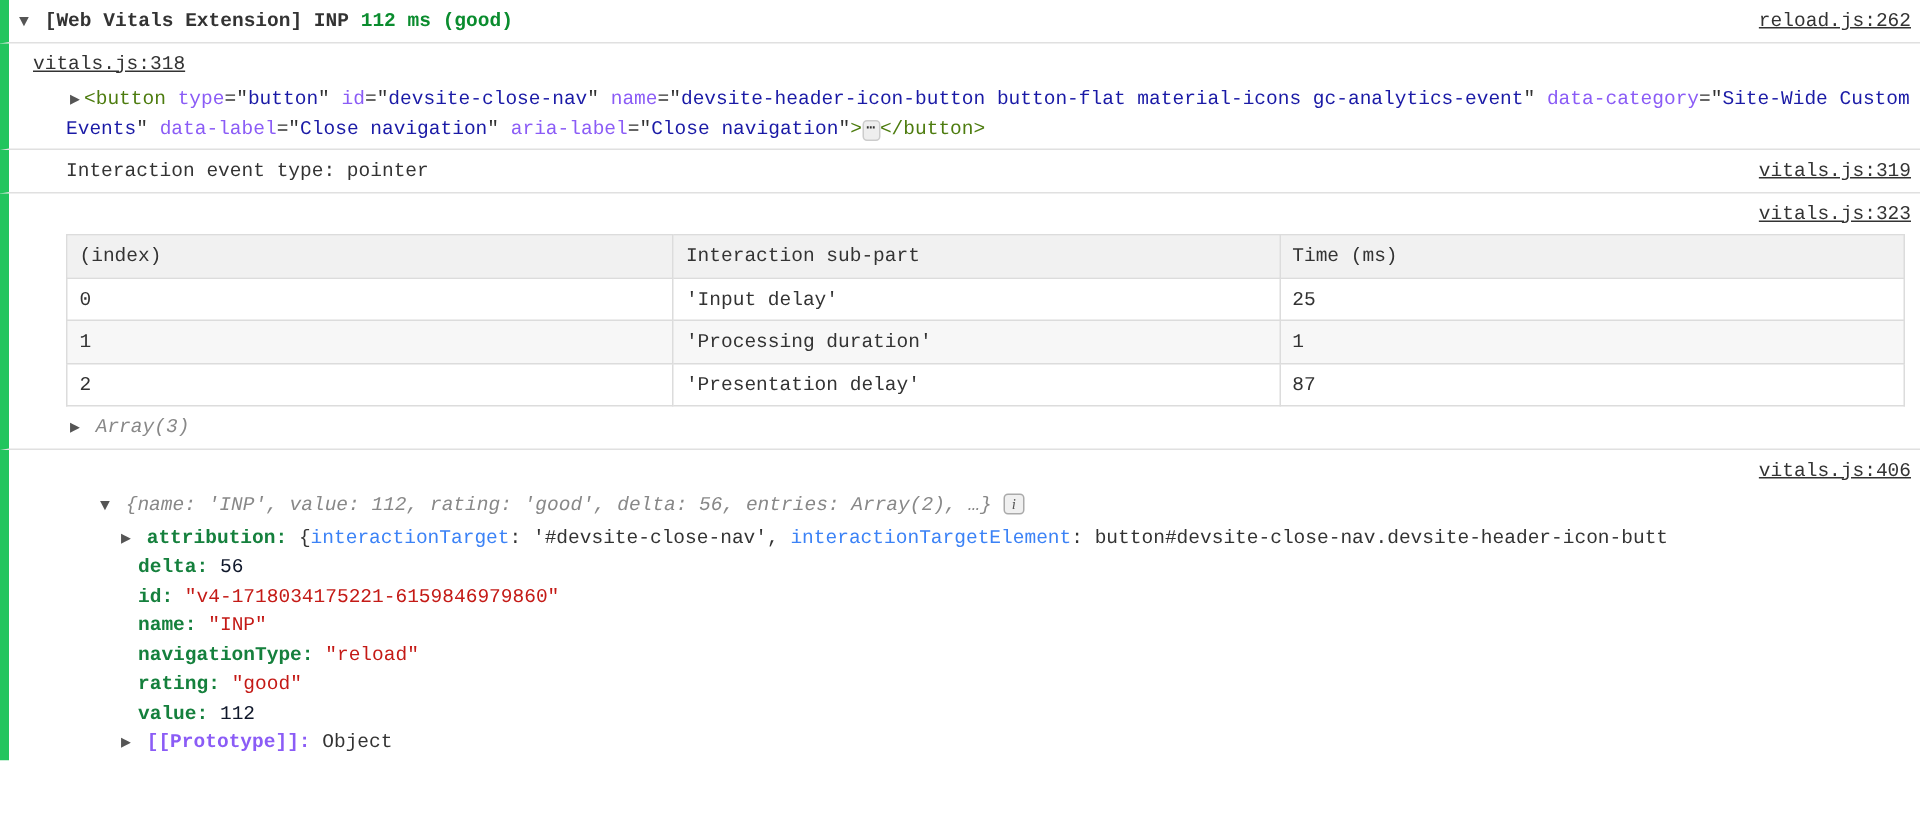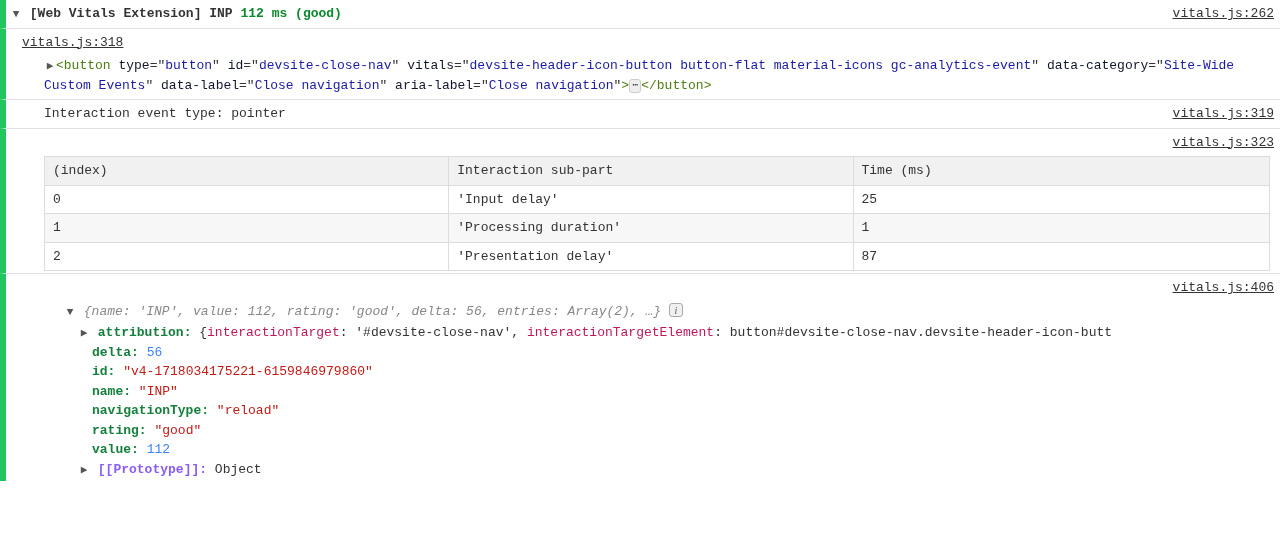--- a/index.html
+++ b/index.html
@@ -41,21 +41,21 @@
   }
   .disclosure.open::before { content: "▼"; }
   .disclosure.closed::before { content: "▶"; }
   .indent-1 { padding-left: 34px; }
   .indent-2 { padding-left: 54px; }
   .indent-3 { padding-left: 68px; }
   .indent-tree { padding-left: 14px; }
   .bold { font-weight: bold; }
   .green { color: #0a8c2e; }
   .tag-name { color: #4d7c0f; }
-  .attr-name { color: #0f172a; margin-top: 32px; }
+  .attr-name { color: #8b5cf6; margin-top: 32px; }
   .attr-val { color: #1a1aa6; }
   .ellipsis-badge {
     display: inline-block;
     background: #eee;
     border: 1px solid #ccc;
     border-radius: 3px;
     padding: 0 2px;
     font-size: 10px;
     line-height: 12px;
     vertical-align: 1px;
@@ -68,24 +68,24 @@
   }
   th, td {
     border: 1px solid #dcdcdc;
     padding: 4px 8px;
     text-align: left;
     font-weight: normal;
   }
   thead tr { background: #f1f1f1; }
   tbody tr:nth-child(even) { background: #f7f7f7; }
   .obj-key { color: #15803d; font-weight: bold; }
-  .obj-preview-key { color: #be185d; }
+  .obj-preview-key { color: #3b82f6; }
   .obj-italic { font-style: italic; color: #888; }
   .obj-string { color: #c41a16; }
-  .obj-num { color: #3b82f6; }
+  .obj-num { color: #0f172a; }
   .info-icon {
     display: inline-block;
     width: 14px;
     height: 14px;
     border: 1px solid #aaa;
     border-radius: 3px;
     background: #f0f0f0;
     font-size: 10px;
     font-style: italic;
     text-align: center;
@@ -103,34 +103,34 @@
 <body>
 
 <div class="entry">
   <div class="row">
     <div class="row-content">
       <span class="disclosure open"></span>
       <span class="bold">[Web Vitals Extension] INP</span>
       <span class="bold green">112 ms</span>
       <span class="bold green">(good)</span>
     </div>
-    <span class="source-link">vitals.js:262</span>
+    <span class="source-link">reload.js:262</span>
   </div>
 </div>
 
 <div class="entry">
   <div class="row">
     <span class="source-link">vitals.js:318</span>
   </div>
   <div class="row">
     <div class="row-content indent-1">
       <span class="disclosure closed"></span><span class="tag-name">&lt;<span>button</span></span>
       <span class="attr-name">type</span>="<span class="attr-val">button</span>"
       <span class="attr-name">id</span>="<span class="attr-val">devsite-close-nav</span>"
-      <span class="attr-name">vitals</span>="<span class="attr-val">devsite-header-icon-button button-flat material-icons gc-analytics-event</span>"
+      <span class="attr-name">name</span>="<span class="attr-val">devsite-header-icon-button button-flat material-icons gc-analytics-event</span>"
       <span class="attr-name">data-category</span>="<span class="attr-val">Site-Wide Custom Events</span>"
       <span class="attr-name">data-label</span>="<span class="attr-val">Close navigation</span>"
       <span class="attr-name">aria-label</span>="<span class="attr-val">Close navigation</span>"<span class="tag-name">&gt;</span><span class="ellipsis-badge">⋯</span><span class="tag-name">&lt;/<span>button</span>&gt;</span>
     </div>
   </div>
 </div>
 
 <div class="entry">
   <div class="row">
     <div class="row-content indent-1">
@@ -169,20 +169,26 @@
         <td>'Processing duration'</td>
         <td>1</td>
       </tr>
       <tr>
         <td>2</td>
         <td>'Presentation delay'</td>
         <td>87</td>
       </tr>
     </tbody>
   </table>
+  <div class="row" style="margin-top:2px;">
+    <div class="row-content indent-1">
+      <span class="disclosure closed"></span>
+      <span class="obj-italic">Array(3)</span>
+    </div>
+  </div>
 </div>
 
 <div class="entry" style="border-bottom:none;">
   <div class="row">
     <div class="row-content"></div>
     <span class="source-link">vitals.js:406</span>
   </div>
   <div class="row">
     <div class="row-content indent-2">
       <span class="disclosure open"></span>

